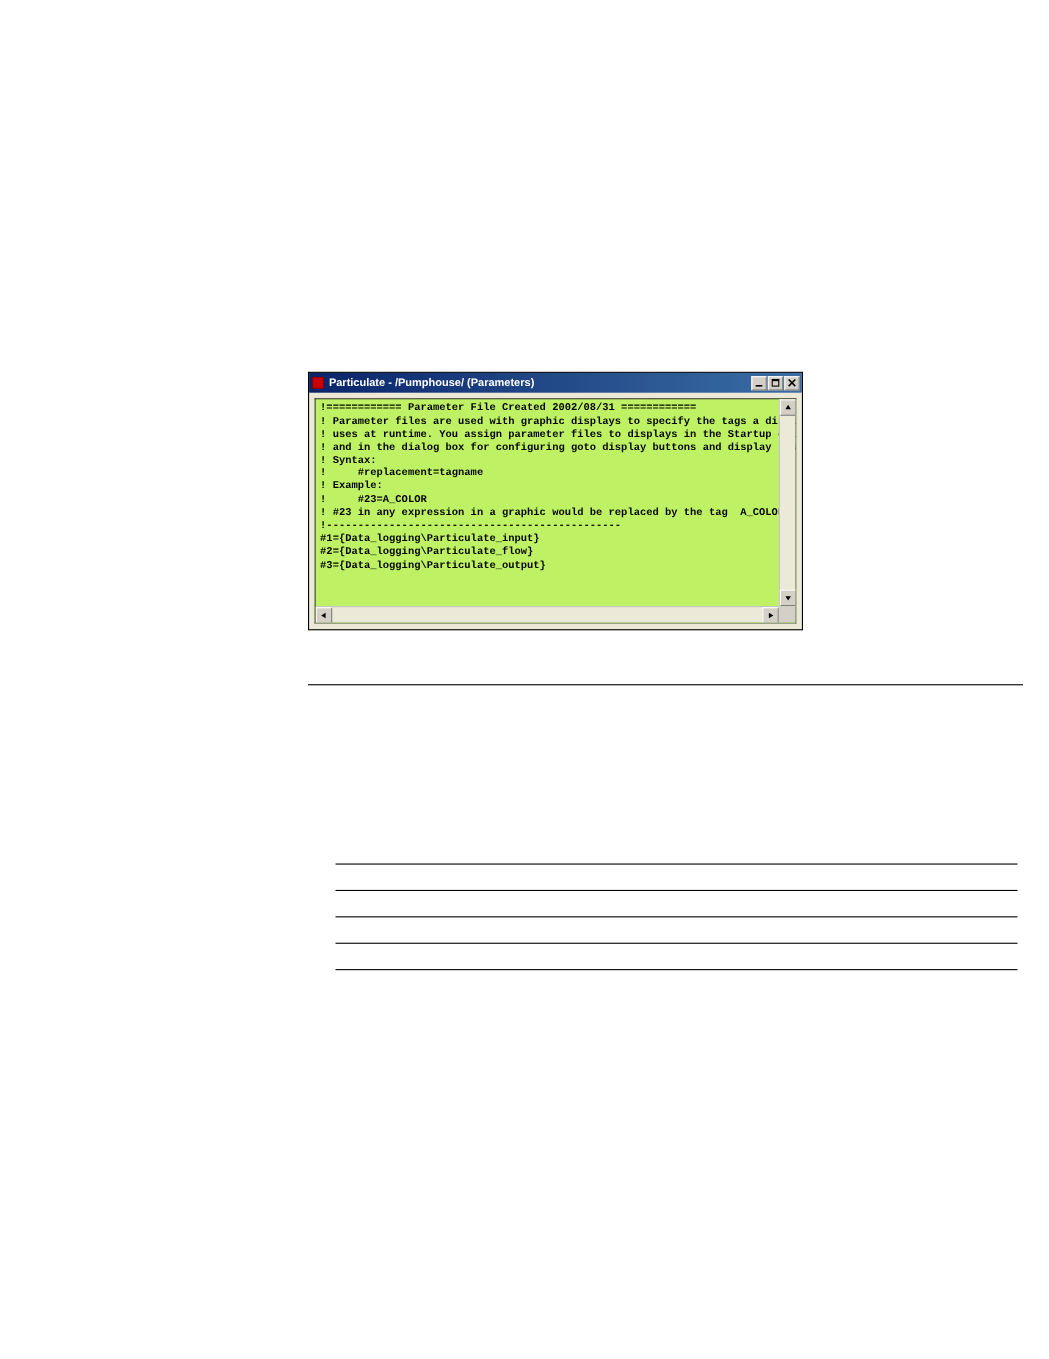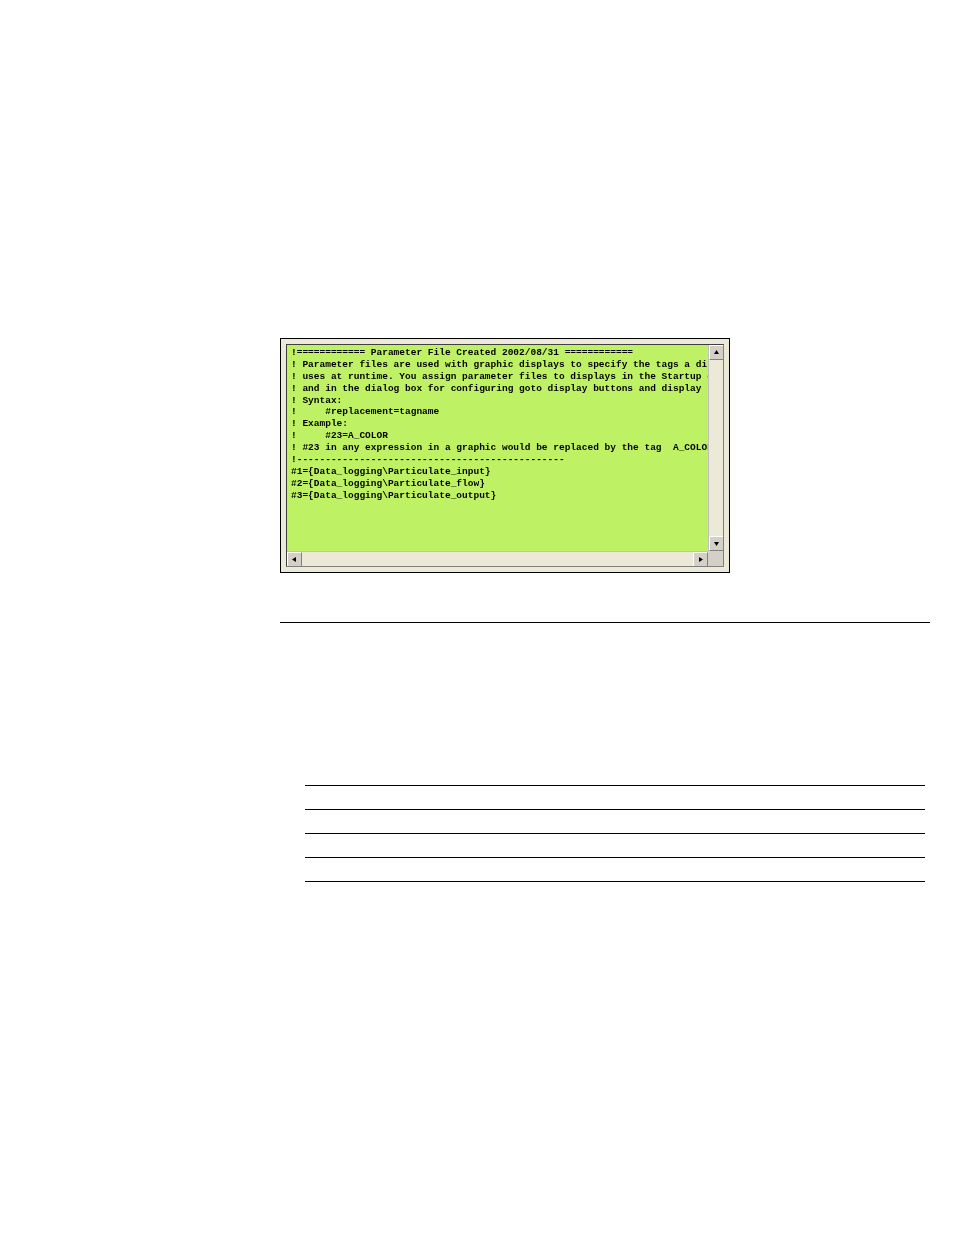--- a/index.html
+++ b/index.html
@@ -144,20 +144,46 @@
     .hl {
       height: 1px;
       background: #000;
       margin-bottom: 23px;
     }
   </style>
 </head>
 <body>
 
 <div class="window">
+  <div class="titlebar">
+    <span class="titlebar-icon">
+      <svg width="12" height="12" viewBox="0 0 12 12">
+          <rect x="1" y="1" width="10" height="10" fill="#c00" stroke="#800"></rect>
+        </svg>
+    </span>
+    <span class="titlebar-text">Particulate - /Pumphouse/ (Parameters)</span>
+    <div class="window-controls">
+      <div class="wc-btn">
+        <svg width="8" height="8" viewBox="0 0 8 8">
+            <rect x="1" y="6" width="6" height="1.5" fill="#000"></rect>
+          </svg>
+      </div>
+      <div class="wc-btn">
+        <svg width="8" height="8" viewBox="0 0 8 8">
+            <rect x="1" y="1" width="6" height="6" fill="none" stroke="#000" stroke-width="1"></rect>
+            <rect x="1" y="1" width="6" height="1.5" fill="#000"></rect>
+          </svg>
+      </div>
+      <div class="wc-btn">
+        <svg width="8" height="8" viewBox="0 0 8 8">
+            <path d="M1 1 L7 7 M7 1 L1 7" stroke="#000" stroke-width="1.5"></path>
+          </svg>
+      </div>
+    </div>
+  </div>
   <div class="content-area">
     <div class="text-content" id="editor-text">!============ Parameter File Created 2002/08/31 ============
 ! Parameter files are used with graphic displays to specify the tags a display
 ! uses at runtime. You assign parameter files to displays in the Startup editor
 ! and in the dialog box for configuring goto display buttons and display list selectors.
 ! Syntax:
 !     #replacement=tagname
 ! Example:
 !     #23=A_COLOR
 ! #23 in any expression in a graphic would be replaced by the tag  A_COLOR.

